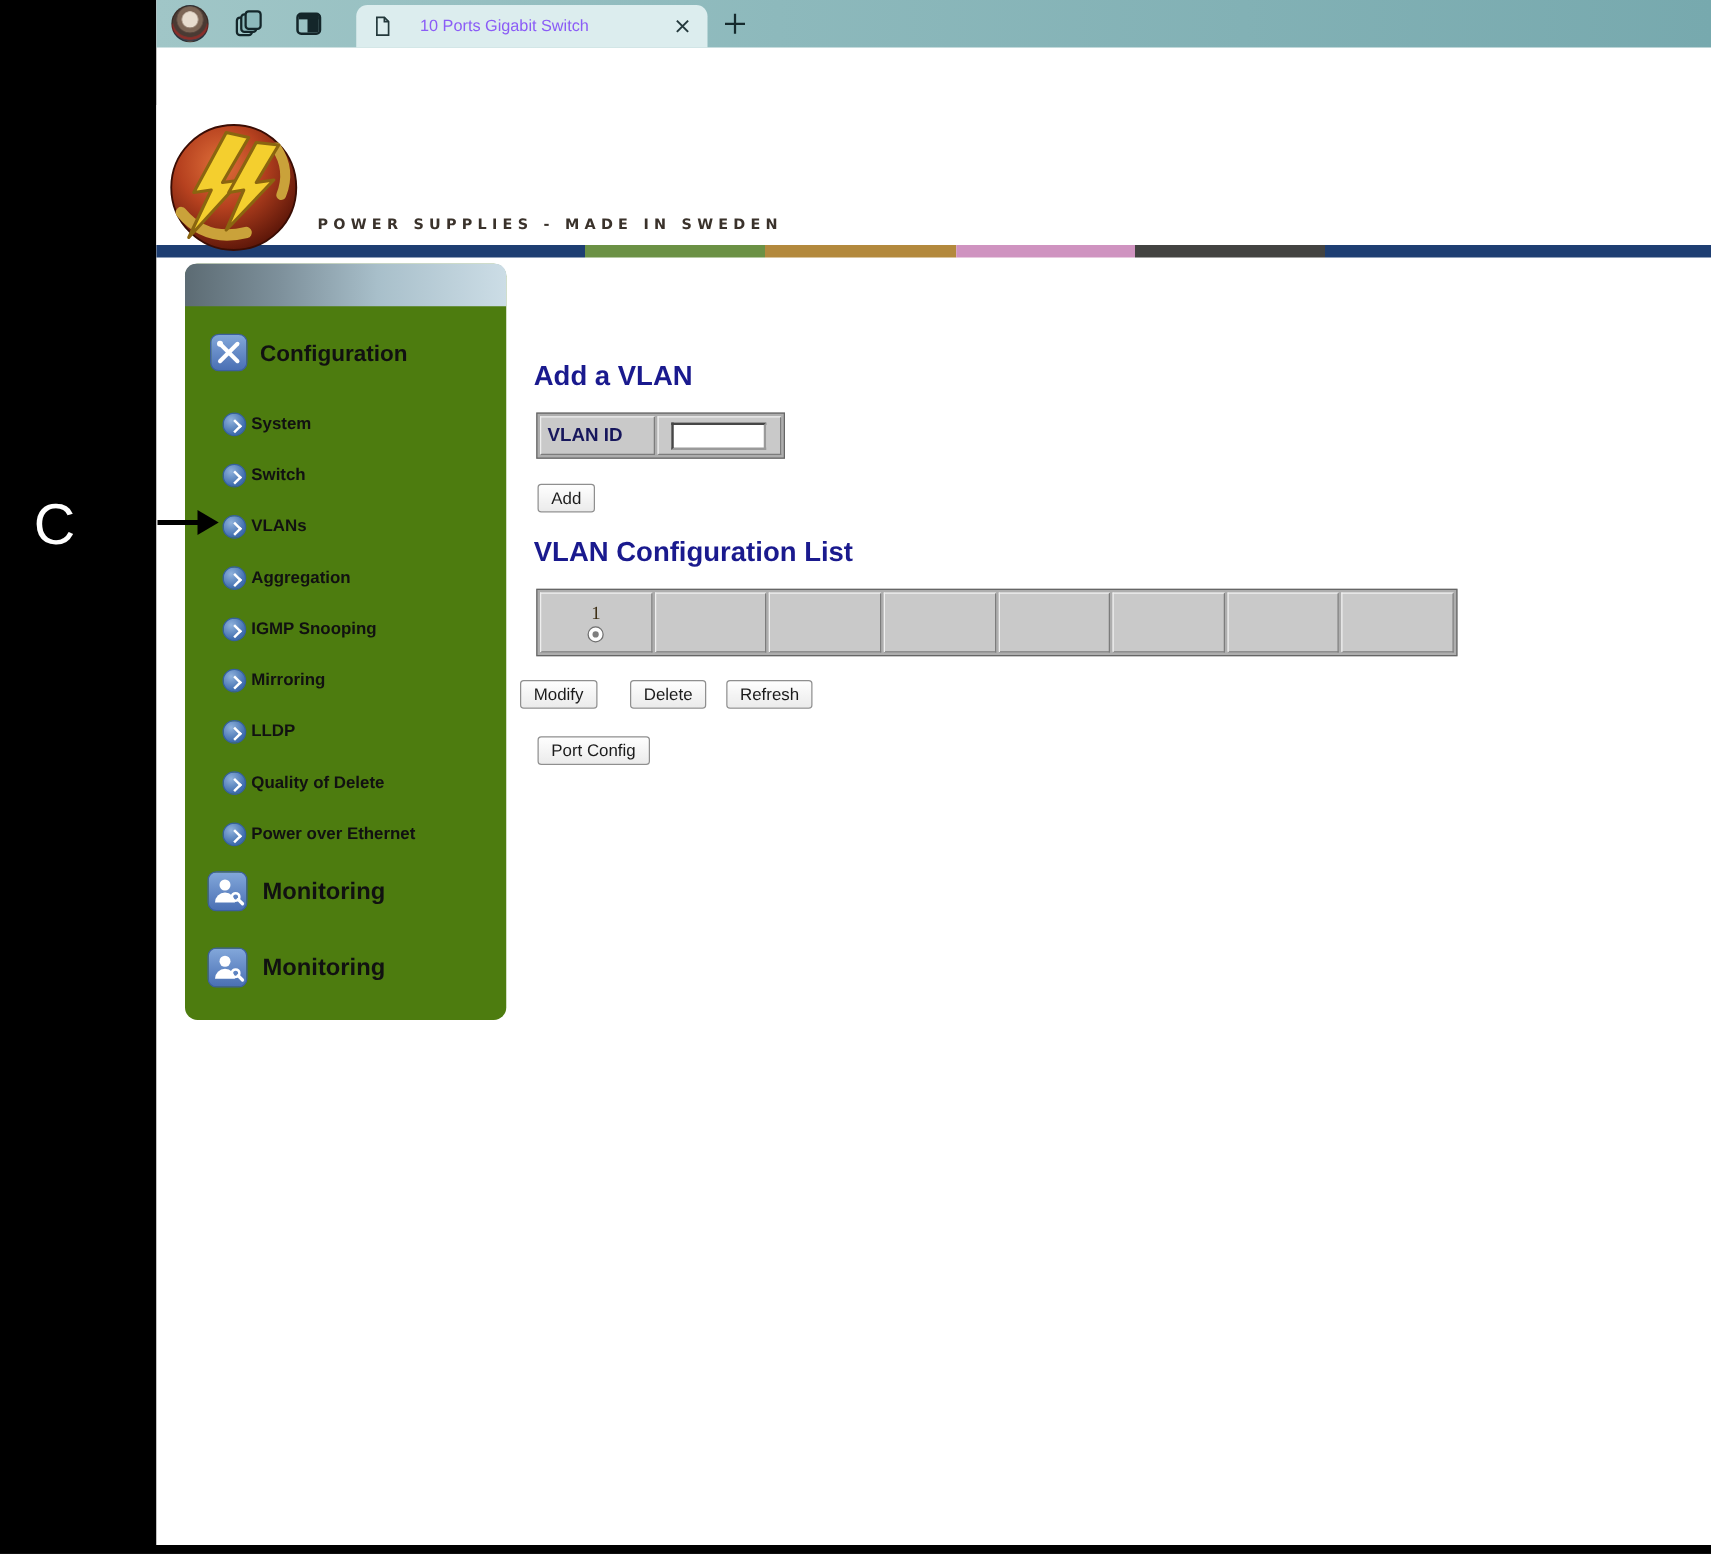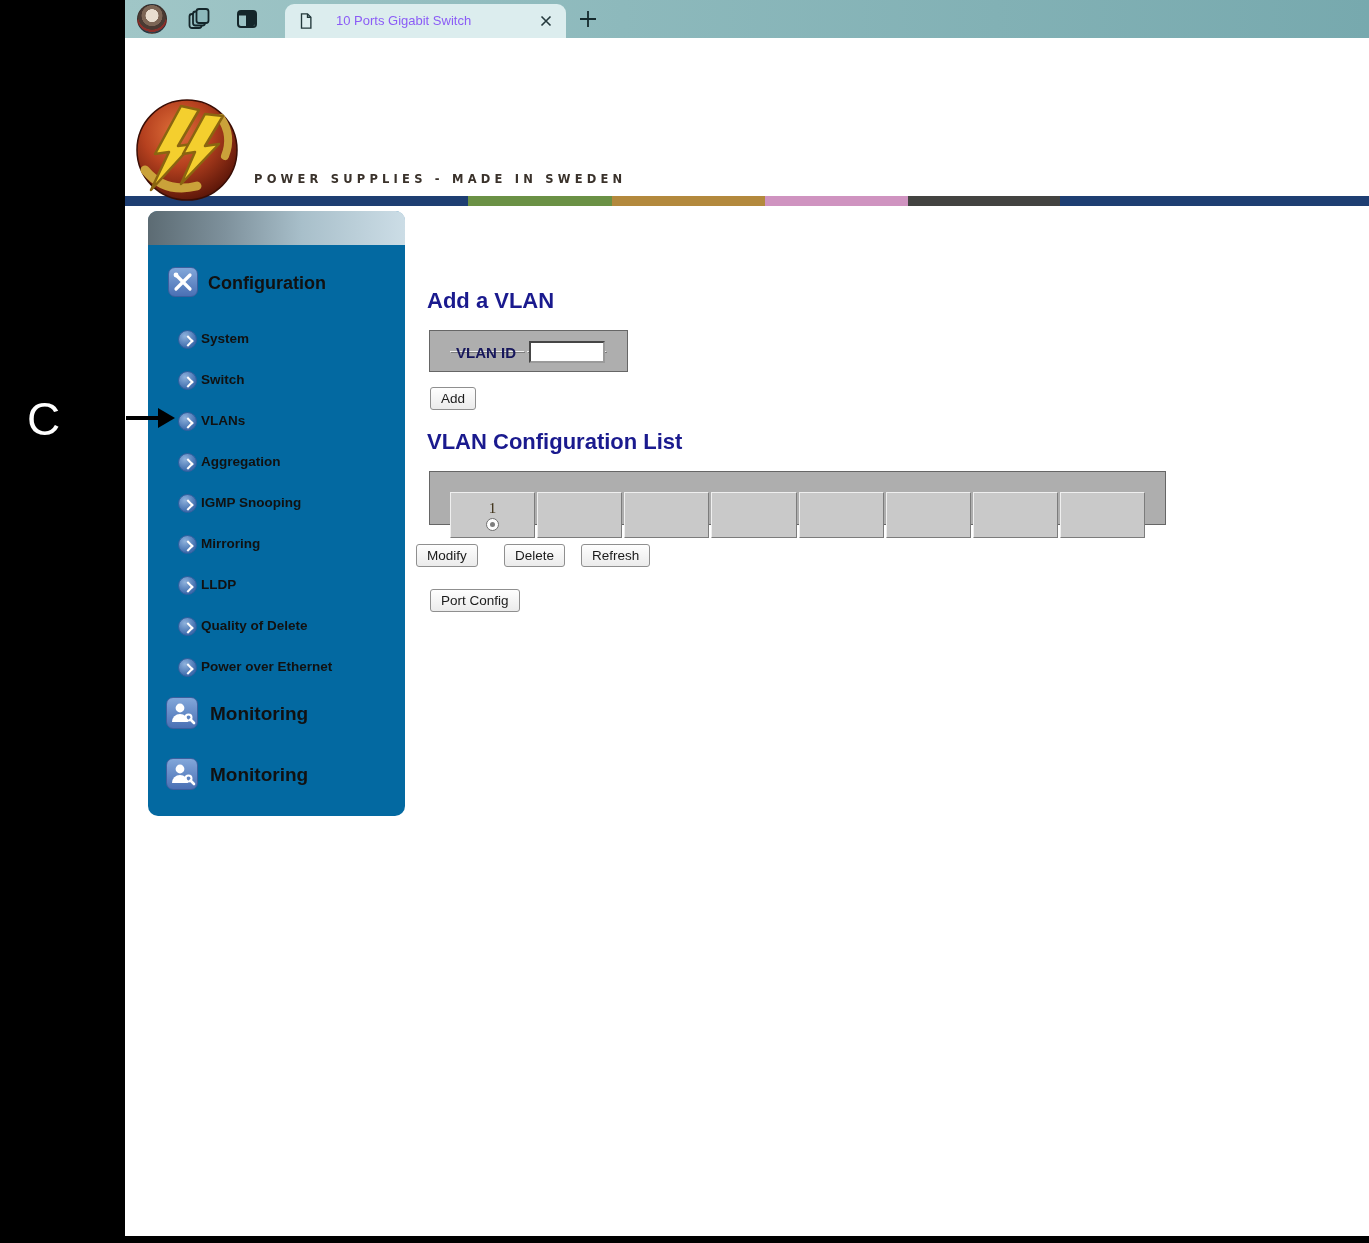--- a/index.html
+++ b/index.html
@@ -42,38 +42,38 @@
            font-weight:900; font-size:60px; letter-spacing:-2px; color:#241e16; line-height:1; }
   .tagline { position:absolute; left:129px; top:88px; width:356px; font-family:"DejaVu Sans", sans-serif;
              font-weight:bold; font-size:11.5px; letter-spacing:4.2px; color:#3a322b; white-space:nowrap; }
 
   
   .stripe { position:absolute; left:0; top:196px; width:100%; height:10px; display:flex; }
   .stripe > div { height:100%; }
 
   
   .sidebar { position:absolute; left:23px; top:211px; width:257px; height:605px;
-             background:#0369a1; border-radius:10px; }
+             background:#4d7c0f; border-radius:10px; }
   .side-head { position:absolute; left:0; top:0; width:100%; height:34px; border-radius:9px 9px 0 0;
                background:linear-gradient(to right,#5c6b73,#7e919c 30%,#a8bfca 60%,#ccdde6); }
   .sq-icon { position:absolute; width:30px; height:30px; border-radius:7px;
              background:linear-gradient(#82a7da,#4a70b4); border:1px solid #3c5f9e; }
   .section-label { position:absolute; font-size:18px; font-weight:bold; color:#111; }
   .nav-item { position:absolute; left:0; width:100%; height:24px; cursor:pointer; }
   .bullet { position:absolute; left:30px; top:2px; width:19px; height:19px; border-radius:50%;
             background:radial-gradient(circle at 35% 30%, #8fb2dc, #3f6dae 70%); border:1px solid #35609f; }
   .bullet::after { content:""; position:absolute; left:5px; top:5.5px; width:6px; height:6px;
                    border-top:2.6px solid #fff; border-right:2.6px solid #fff; transform:rotate(45deg); }
   .nav-label { position:absolute; left:53px; top:3px; font-size:13.5px; font-weight:bold; color:#111; }
 
   
   .h1 { position:absolute; font-size:17.5px; font-weight:bold; color:#1a1a8e; }
   .h2 { position:absolute; font-size:22px; font-weight:bold; color:#1a1a8e; }
 
-  .w3table { position:absolute; background:#aeaeae; border:1px solid #666; padding:20px;
+  .w3table { position:absolute; background:#aeaeae; border:1px solid #666; padding:2px;
              display:flex; gap:2px; }
   .w3cell { background:#c9c9c9; border:1px solid; border-color:#efefef #7c7c7c #7c7c7c #efefef; }
   .vlanid-label { width:92px; display:flex; align-items:center; padding-left:5px;
                   font-size:15px; font-weight:bold; color:#17175c; }
   .vlanid-inputcell { width:100px; display:flex; align-items:center; justify-content:center; }
   .vlanid-input { width:76px; height:22px; border:2px inset #9a9a9a; background:#fff;
                   font-size:13px; padding:0 3px; }
   .list-cell { flex:1; display:flex; flex-direction:column; align-items:center;
                justify-content:center; gap:1px; min-height:46px; }
   .vlan-num { font-family:"Liberation Serif", serif; font-size:15px; color:#3c2e14; }

